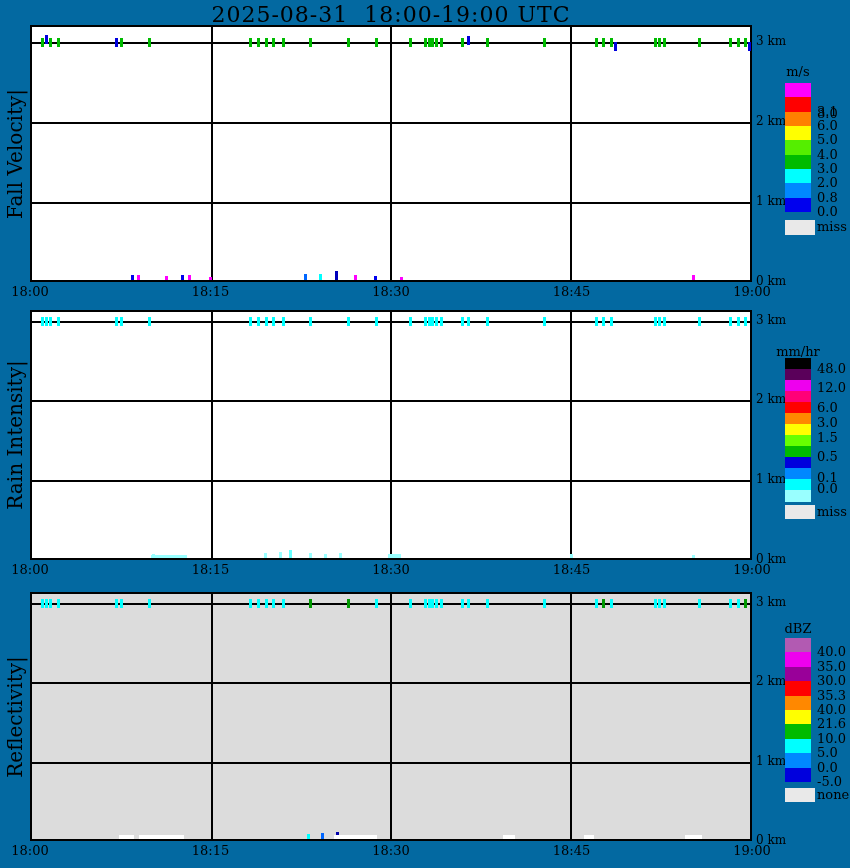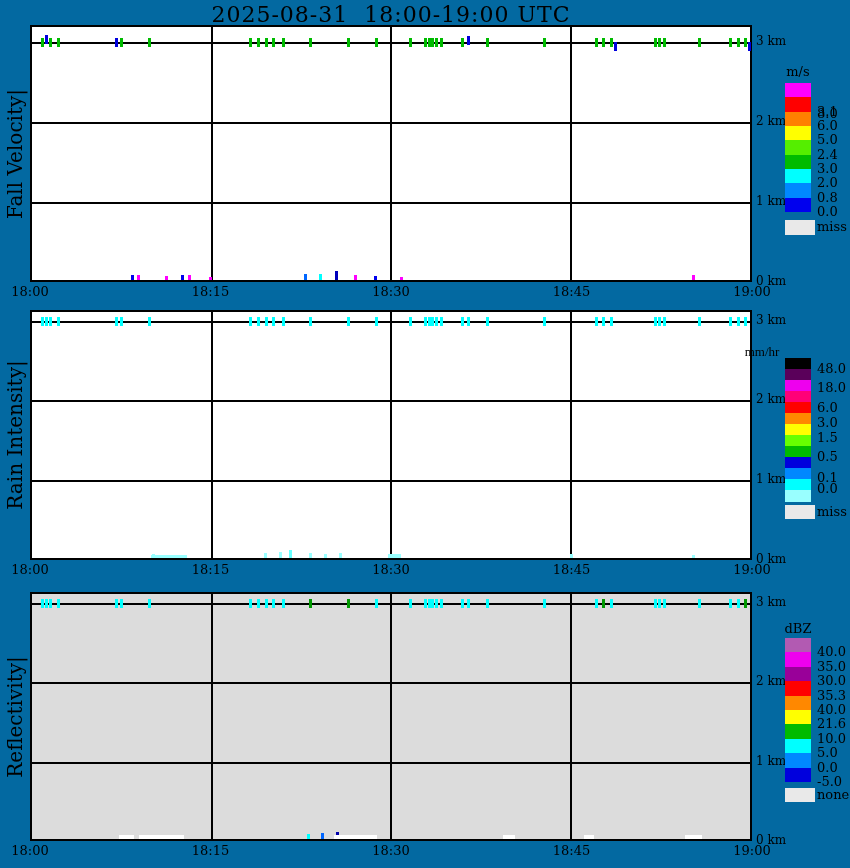--- a/index.html
+++ b/index.html
@@ -99,21 +99,21 @@
       <div class="abs cbblock" style="left: 785px; top: 126px; height: 14.8333px; background: rgb(255, 255, 0);"></div>
       <div class="abs cbblock" style="left: 785px; top: 140.333px; height: 14.8333px; background: rgb(85, 238, 0);"></div>
       <div class="abs cbblock" style="left: 785px; top: 154.667px; height: 14.8333px; background: rgb(0, 187, 0);"></div>
       <div class="abs cbblock" style="left: 785px; top: 169px; height: 14.8333px; background: rgb(0, 255, 255);"></div>
       <div class="abs cbblock" style="left: 785px; top: 183.333px; height: 14.8333px; background: rgb(0, 136, 255);"></div>
       <div class="abs cbblock" style="left: 785px; top: 197.667px; height: 14.8333px; background: rgb(0, 0, 238);"></div>
       <div class="abs cblab" style="left: 817px; top: 106px;">8.0</div>
       <div class="abs cblab" style="left: 817px; top: 103.638px;">3.1</div>
       <div class="abs cblab" style="left: 817px; top: 117.957px;">6.0</div>
       <div class="abs cblab" style="left: 817px; top: 132.276px;">5.0</div>
-      <div class="abs cblab" style="left: 817px; top: 146.724px;">2.4</div>
+      <div class="abs cblab" style="left: 817px; top: 146.724px;">4.0</div>
       <div class="abs cblab" style="left: 817px; top: 161.043px;">3.0</div>
       <div class="abs cblab" style="left: 817px; top: 175.362px;">2.0</div>
       <div class="abs cblab" style="left: 817px; top: 189.681px;">0.8</div>
       <div class="abs cblab" style="left: 817px; top: 204px;">0.0</div>
       <div class="abs cbblock" style="left: 785px; top: 220px; height: 15px; width: 30px; background: rgb(233, 233, 233);"></div>
       <div class="abs cblab" style="left: 817px; top: 219px;">miss</div>
       <div class="abs panel-box" style="left: 30px; top: 310px; width: 722px; height: 250px; background: rgb(255, 255, 255);">
         <div class="abs hline" style="top: 9px;"></div>
         <div class="abs hline" style="top: 88px;"></div>
         <div class="abs hline" style="top: 168px;"></div>
@@ -170,36 +170,36 @@
       <div class="abs kmlab" style="left: 756px; top: 313px;">3 km</div>
       <div class="abs kmlab" style="left: 756px; top: 392px;">2 km</div>
       <div class="abs kmlab" style="left: 756px; top: 472px;">1 km</div>
       <div class="abs kmlab" style="left: 756px; top: 552px;">0 km</div>
       <div class="abs xlab" style="left: 30px; top: 562px;">18:00</div>
       <div class="abs xlab" style="left: 210.5px; top: 562px;">18:15</div>
       <div class="abs xlab" style="left: 391px; top: 562px;">18:30</div>
       <div class="abs xlab" style="left: 571.5px; top: 562px;">18:45</div>
       <div class="abs xlab" style="left: 752px; top: 562px;">19:00</div>
       <div class="abs ylab" style="left: 15px; top: 435px;">Rain Intensity|</div>
-      <div class="abs cbtitle" style="left: 732px; top: 344px; font-family: Liberation Serif, serif;">mm/hr</div>
+      <div class="abs cbtitle" style="left: 768px; top: 344px;">mm/hr</div>
       <div class="abs cbblock" style="left: 785px; top: 358px; height: 11.5px; background: rgb(0, 0, 0);"></div>
       <div class="abs cbblock" style="left: 785px; top: 369px; height: 11.5px; background: rgb(90, 0, 90);"></div>
       <div class="abs cbblock" style="left: 785px; top: 380px; height: 11.5px; background: rgb(238, 0, 238);"></div>
       <div class="abs cbblock" style="left: 785px; top: 391px; height: 11.5px; background: rgb(255, 0, 119);"></div>
       <div class="abs cbblock" style="left: 785px; top: 402px; height: 11.5px; background: rgb(255, 0, 0);"></div>
       <div class="abs cbblock" style="left: 785px; top: 413px; height: 11.5px; background: rgb(255, 136, 0);"></div>
       <div class="abs cbblock" style="left: 785px; top: 424px; height: 11.5px; background: rgb(255, 255, 0);"></div>
       <div class="abs cbblock" style="left: 785px; top: 435px; height: 11.5px; background: rgb(102, 255, 0);"></div>
       <div class="abs cbblock" style="left: 785px; top: 446px; height: 11.5px; background: rgb(0, 187, 0);"></div>
       <div class="abs cbblock" style="left: 785px; top: 457px; height: 11.5px; background: rgb(0, 0, 221);"></div>
       <div class="abs cbblock" style="left: 785px; top: 468px; height: 11.5px; background: rgb(0, 136, 255);"></div>
       <div class="abs cbblock" style="left: 785px; top: 479px; height: 11.5px; background: rgb(0, 255, 255);"></div>
       <div class="abs cbblock" style="left: 785px; top: 490px; height: 11.5px; background: rgb(153, 255, 255);"></div>
       <div class="abs cblab" style="left: 817px; top: 361.011px;">48.0</div>
-      <div class="abs cblab" style="left: 817px; top: 380.03px;">18.0</div>
+      <div class="abs cblab" style="left: 817px; top: 380.03px;">12.0</div>
       <div class="abs cblab" style="left: 817px; top: 400.05px;">6.0</div>
       <div class="abs cblab" style="left: 817px; top: 415.065px;">3.0</div>
       <div class="abs cblab" style="left: 817px; top: 430.08px;">1.5</div>
       <div class="abs cblab" style="left: 817px; top: 448.67px;">0.5</div>
       <div class="abs cblab" style="left: 817px; top: 470.12px;">0.1</div>
       <div class="abs cblab" style="left: 817px; top: 480.845px;">0.0</div>
       <div class="abs cbblock" style="left: 785px; top: 505px; height: 14px; width: 30px; background: rgb(233, 233, 233);"></div>
       <div class="abs cblab" style="left: 817px; top: 504px;">miss</div>
       <div class="abs panel-box" style="left: 30px; top: 592px; width: 722px; height: 249px; background: rgb(220, 220, 220);">
         <div class="abs hline" style="top: 9px;"></div>

